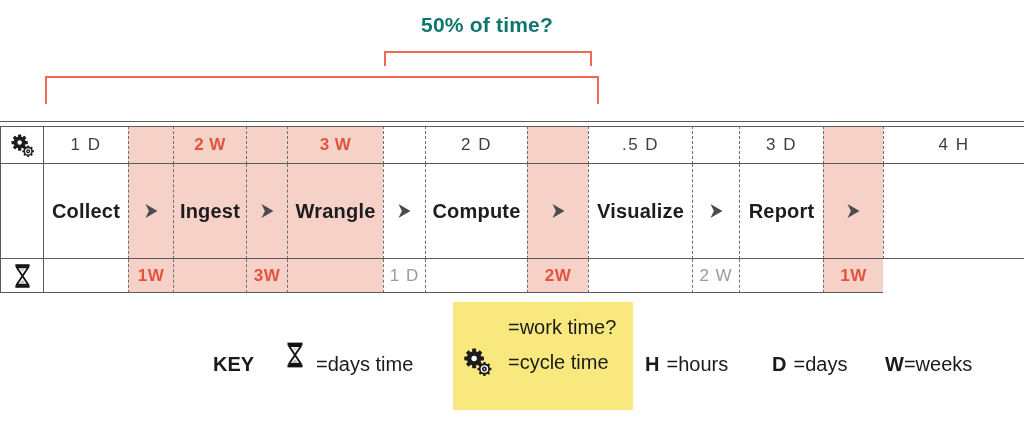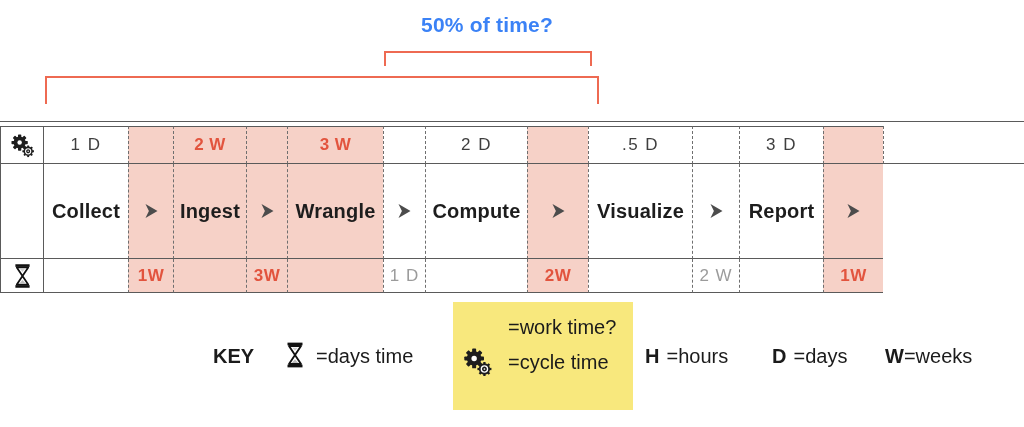--- a/index.html
+++ b/index.html
@@ -12,21 +12,21 @@
     --muted:#9b9b9b;
     --cycle-ink:#3f3f3f;
     --yellow:#f8e87d;
   }
   html,body{margin:0;padding:0;}
   body{font-family:"Liberation Sans", sans-serif; background:#ffffff;}
   .stage-canvas{position:relative; width:1024px; height:427px; background:#ffffff; overflow:hidden;}
 
   
   .title-50{position:absolute; left:384px; top:13px; width:206px; text-align:center;
-            font-size:21px; font-weight:bold; color:#3b82f6; letter-spacing:0.2px;}
+            font-size:21px; font-weight:bold; color:#0f766e; letter-spacing:0.2px;}
   .bracket{position:absolute; border:2px solid var(--bracket); border-bottom:none;}
   .bracket.small{left:384px; top:51px; width:204px; height:13px;}
   .bracket.big{left:45px; top:76px; width:550px; height:26px;}
 
   
   .outer-top-line{position:absolute; left:0; top:121px; width:1024px; height:0;
                   border-top:1.6px solid var(--line);}
   .ptable{position:absolute; left:0; top:126px; width:892px;
           display:grid;
           grid-template-columns:44px 84px 45px 73px 41px 96px 42px 102px 61px 104px 47px 84px 60px 141px;
@@ -37,21 +37,21 @@
   .r1{border-top:1.5px solid var(--line); font-size:17px; color:var(--cycle-ink); letter-spacing:1.5px;}
   .r2{font-size:20px; font-weight:bold; color:var(--ink); letter-spacing:0.2px;}
   .r3{font-size:17px; color:var(--muted); letter-spacing:1px;}
   .icon-col{border-left:1.6px solid var(--line); border-right:1.6px solid var(--line);}
   .dash{border-left:1.4px dashed var(--dash);text-align:right;}
   .pink{background:var(--pink);}
   .redv{color:var(--red); font-weight:bold; letter-spacing:0.5px;}
   .grayv{color:var(--muted);}
 
   
-  .kt{position:absolute; top:345px; font-size:20px; color:#1b1b1b; white-space:nowrap;}
+  .kt{position:absolute; top:353px; font-size:20px; color:#1b1b1b; white-space:nowrap;}
   .kb{font-weight:bold;}
   .yellow-box{position:absolute; left:453px; top:302px; width:180px; height:108px; background:var(--yellow);}
   .work-line{position:absolute; left:508px; top:316px; font-size:20px; color:#1b1b1b; white-space:nowrap;}
   .cycle-line{position:absolute; left:508px; top:351px; font-size:20px; color:#1b1b1b; white-space:nowrap;}
   .key-hourglass{position:absolute; left:285px; top:341px;}
   .key-gears{position:absolute; left:461px; top:347px;}
   .abbr-gap{display:inline-block; width:7px;}
   svg{display:block;}
 </style>
 </head>
@@ -185,20 +185,21 @@
     <div class="c r3 dash"></div>
 
     <div class="c r1 dash pink"></div>
     <div class="c r2 dash pink">
       <svg width="15" height="16" viewBox="0 0 14 16">
           <use href="#g-arrow"></use>
         </svg>
     </div>
     <div class="c r3 dash pink redv">1W</div>
 
+    <div class="c r1 dash">4 H</div>
     <div class="c r3 dash"></div>
 
   </div>
 
   <div class="yellow-box"></div>
 
   <span class="kt kb" style="left:213px;">KEY</span>
 
   <span class="key-hourglass">
     <svg width="20" height="28" viewBox="0 0 16 20">

